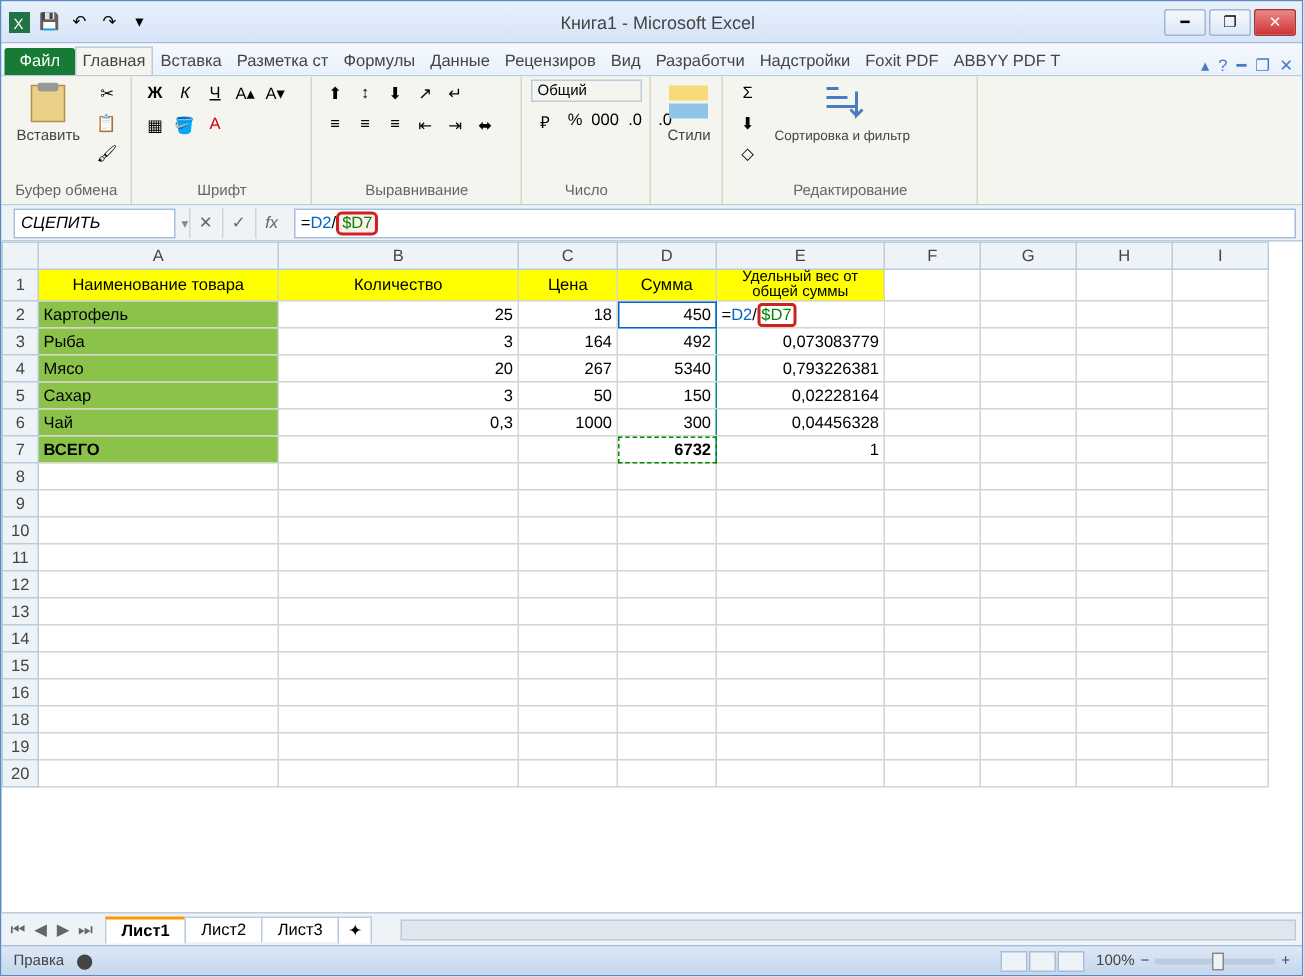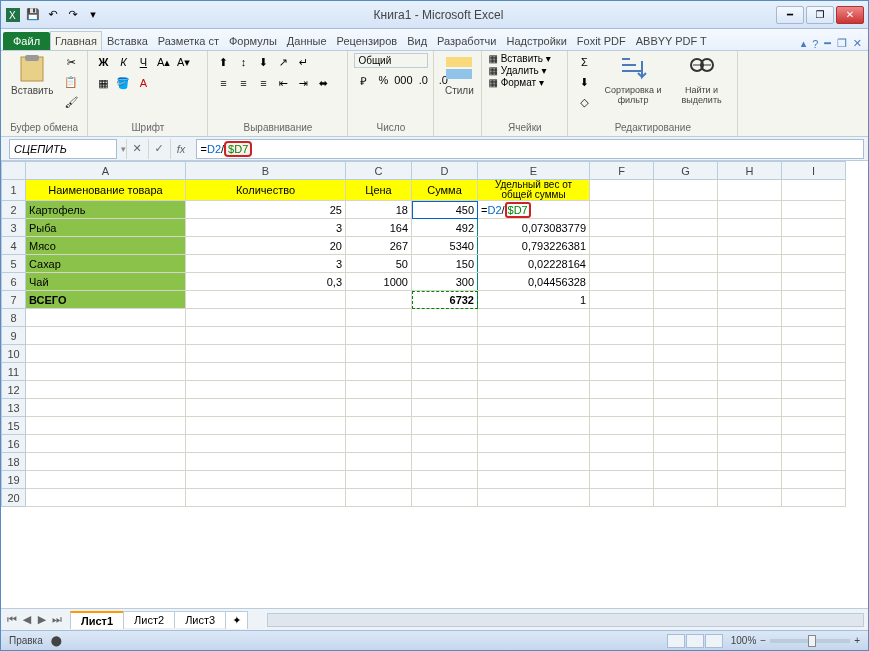--- a/index.html
+++ b/index.html
@@ -204,49 +204,33 @@
           <svg class="big-icon">
               <rect x="2" y="2" width="26" height="10" fill="#f9d97a"></rect>
               <rect x="2" y="14" width="26" height="10" fill="#8fc4e8"></rect>
             </svg>
           <span>Стили</span>
         </div>
       </div>
       <div class="rgroup-label"></div>
     </div>
 
-    <div class="rgroup" style="width:86px">
-      <div class="rgroup-body" style="flex-direction:column;gap:1px;font-size:10px">
-        <div>▦ <span>Вставить</span> ▾</div>
-        <div>▦ <span>Удалить</span> ▾</div>
-        <div>▦ <span>Формат</span> ▾</div>
-      </div>
-      <div class="rgroup-label">Ячейки</div>
-    </div>
 
     <div class="rgroup" style="width:170px">
       <div class="rgroup-body">
         <div class="small-btns">
           <span class="small-btn">Σ</span>
           <span class="small-btn">⬇</span>
           <span class="small-btn">◇</span>
         </div>
         <div class="big-btn">
           <svg class="big-icon">
               <path d="M4 4h8M4 10h14M4 16h20M24 6v16l4-4M24 22l-4-4" stroke="#4a7abf" stroke-width="2" fill="none"></path>
             </svg>
           <span style="font-size:9px;text-align:center">Сортировка и фильтр</span>
-        </div>
-        <div class="big-btn">
-          <svg class="big-icon">
-              <circle cx="10" cy="10" r="6" fill="none" stroke="#333" stroke-width="2"></circle>
-              <circle cx="20" cy="10" r="6" fill="none" stroke="#333" stroke-width="2"></circle>
-              <path d="M6 10h18" stroke="#333"></path>
-            </svg>
-          <span style="font-size:9px;text-align:center">Найти и выделить</span>
         </div>
       </div>
       <div class="rgroup-label">Редактирование</div>
     </div>
   </div>
 
   <div class="formula-bar">
     <div class="name-box">СЦЕПИТЬ</div>
     <span style="color:#888;font-size:9px">▾</span>
     <div class="fb-btn">✕</div>
@@ -426,20 +410,32 @@
               <td></td>
               <td></td>
               <td></td>
               <td></td>
               <td></td>
               <td></td>
               <td></td>
               <td></td>
             </tr>
         <tr>
+              <th class="rowh">14</th>
+              <td></td>
+              <td></td>
+              <td></td>
+              <td></td>
+              <td></td>
+              <td></td>
+              <td></td>
+              <td></td>
+              <td></td>
+            </tr>
+        <tr>
               <th class="rowh">15</th>
               <td></td>
               <td></td>
               <td></td>
               <td></td>
               <td></td>
               <td></td>
               <td></td>
               <td></td>
               <td></td>

